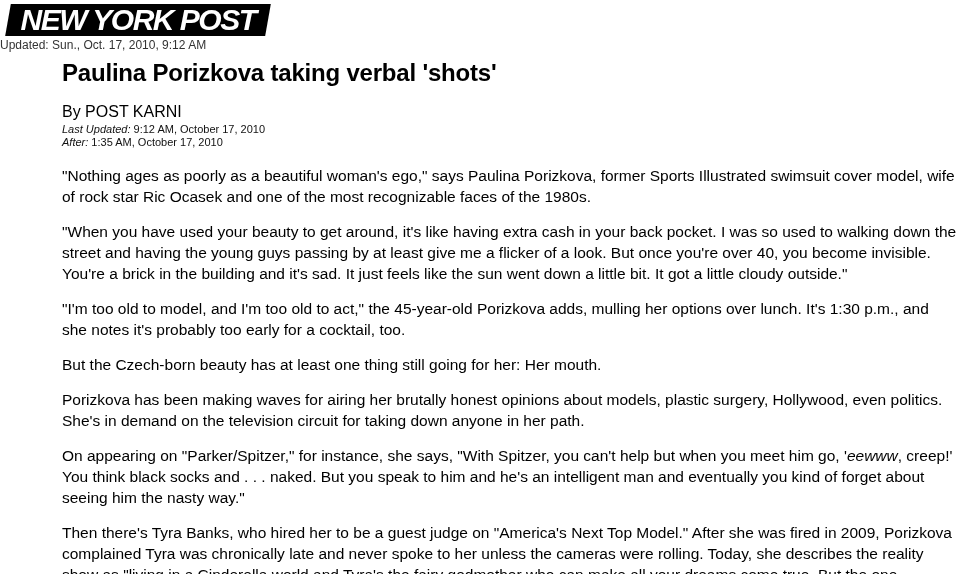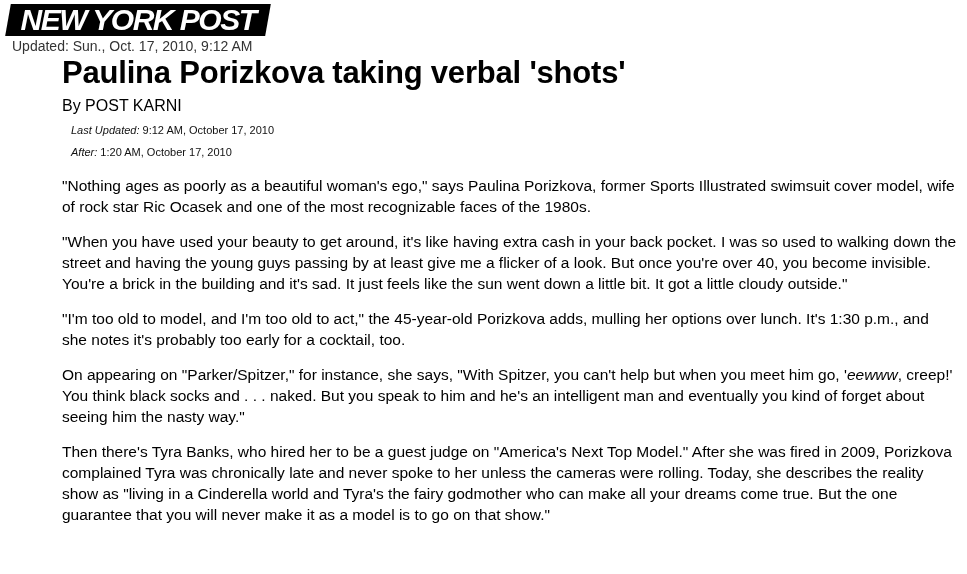--- a/index.html
+++ b/index.html
@@ -40,52 +40,52 @@
     font-style: italic;
     font-size: 30px;
     line-height: 32px;
     letter-spacing: -1.5px;
     text-align: center;
     white-space: nowrap;
   }
 
   .updated-line {
     position: absolute;
-    left: 12px;
+    left: 0;
     top: 38px;
-    font-size: 14px;
+    font-size: 12px;
     color: #333333;
     white-space: nowrap;
     text-align: center;
   }
 
   
   .article {
     position: absolute;
     left: 62px;
     top: 56px;
     width: 895px;
   }
   .headline {
-    font-size: 31px;
+    font-size: 24px;
     font-weight: bold;
     line-height: 34px;
-    margin: 0 0 6px 0;
+    margin: 0 0 12px 0;
     letter-spacing: -0.2px;
   }
   .byline {
     font-size: 16px;
     line-height: 19px;
     margin: 0 0 2px 0;
   }
   .timestamp {
     font-size: 11px;
     font-style: italic;
     line-height: 13px;
-    margin: 9px;
+    margin: 0;
     color: #111111;
   }
   .timestamp .label {
     font-style: italic;
   }
   .timestamp .value {
     font-style: normal;
   }
   .body-copy {
     margin-top: 16px;
@@ -121,27 +121,29 @@
 
     <div class="byline">By POST KARNI</div>
 
     <div class="timestamp">
       <span class="label">Last Updated:</span>
       <span class="value">9:12 AM, October 17, 2010</span>
     </div>
 
     <div class="timestamp">
       <span class="label">After:</span>
-      <span class="value">1:20 AM, October 17, 2010</span>
+      <span class="value">1:35 AM, October 17, 2010</span>
     </div>
 
     <div class="body-copy">
       <p>"Nothing ages as poorly as a beautiful woman's ego," says Paulina Porizkova, former Sports Illustrated swimsuit cover model, wife of rock star Ric Ocasek and one of the most recognizable faces of the 1980s.</p>
       <p>"When you have used your beauty to get around, it's like having extra cash in your back pocket. I was so used to walking down the street and having the young guys passing by at least give me a flicker of a look. But once you're over 40, you become invisible. You're a brick in the building and it's sad. It just feels like the sun went down a little bit. It got a little cloudy outside."</p>
       <p>"I'm too old to model, and I'm too old to act," the 45-year-old Porizkova adds, mulling her options over lunch. It's 1:30 p.m., and she notes it's probably too early for a cocktail, too.</p>
+      <p>But the Czech-born beauty has at least one thing still going for her: Her mouth.</p>
+      <p>Porizkova has been making waves for airing her brutally honest opinions about models, plastic surgery, Hollywood, even politics. She's in demand on the television circuit for taking down anyone in her path.</p>
       <p>
         <span>On appearing on "Parker/Spitzer," for instance, she says, "With Spitzer, you can't help but when you meet him go, '</span><em>eewww</em><span>, creep!' You think black socks and . . . naked. But you speak to him and he's an intelligent man and eventually you kind of forget about seeing him the nasty way."</span>
       </p>
       <p>Then there's Tyra Banks, who hired her to be a guest judge on "America's Next Top Model." After she was fired in 2009, Porizkova complained Tyra was chronically late and never spoke to her unless the cameras were rolling. Today, she describes the reality show as "living in a Cinderella world and Tyra's the fairy godmother who can make all your dreams come true. But the one guarantee that you will never make it as a model is to go on that show."</p>
     </div>
 
   </div>
 </div>
 
 </body></html>

